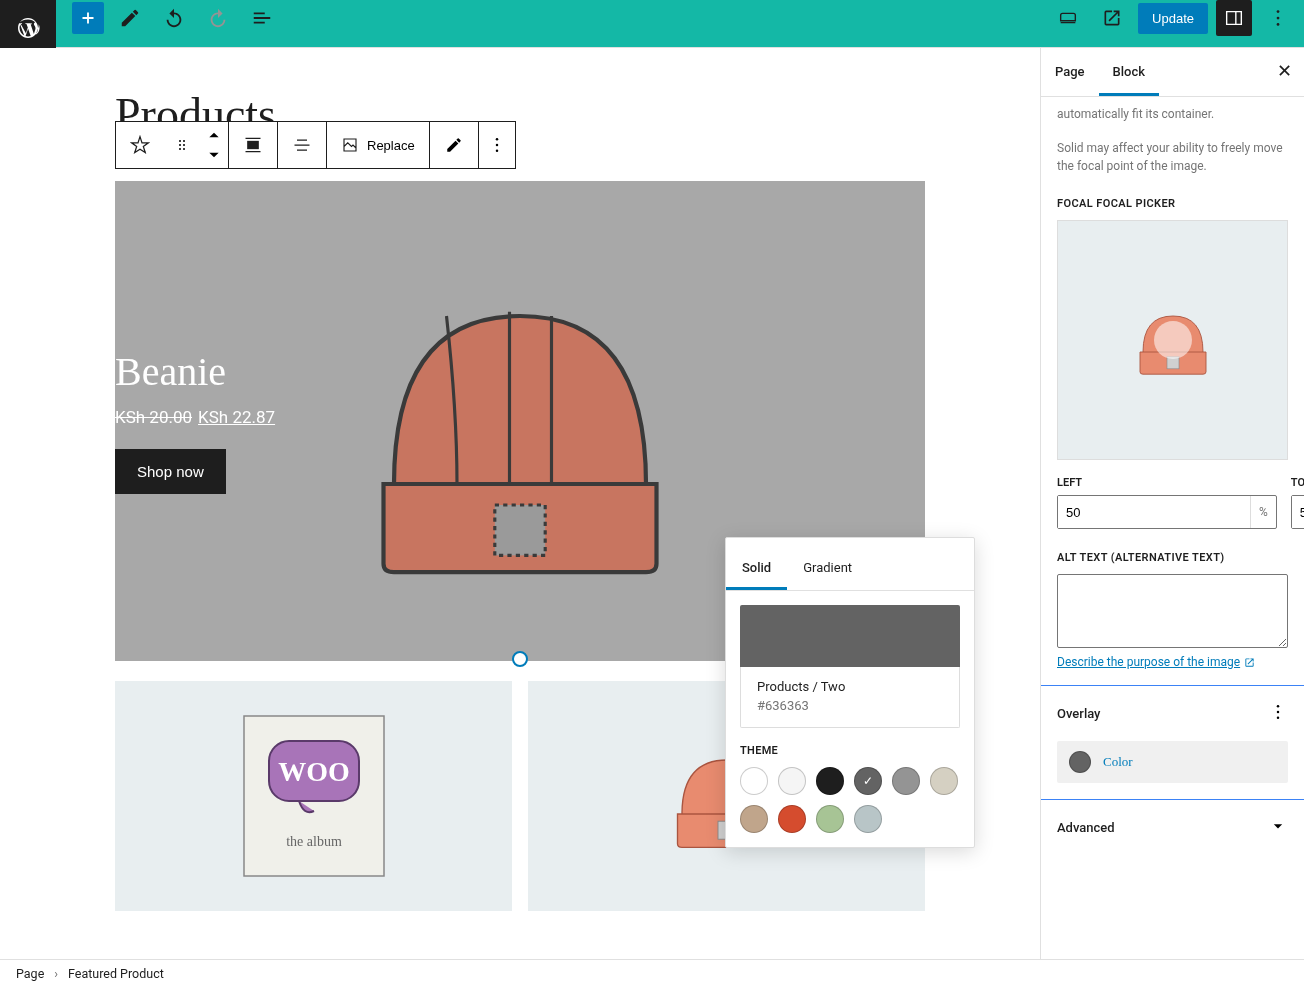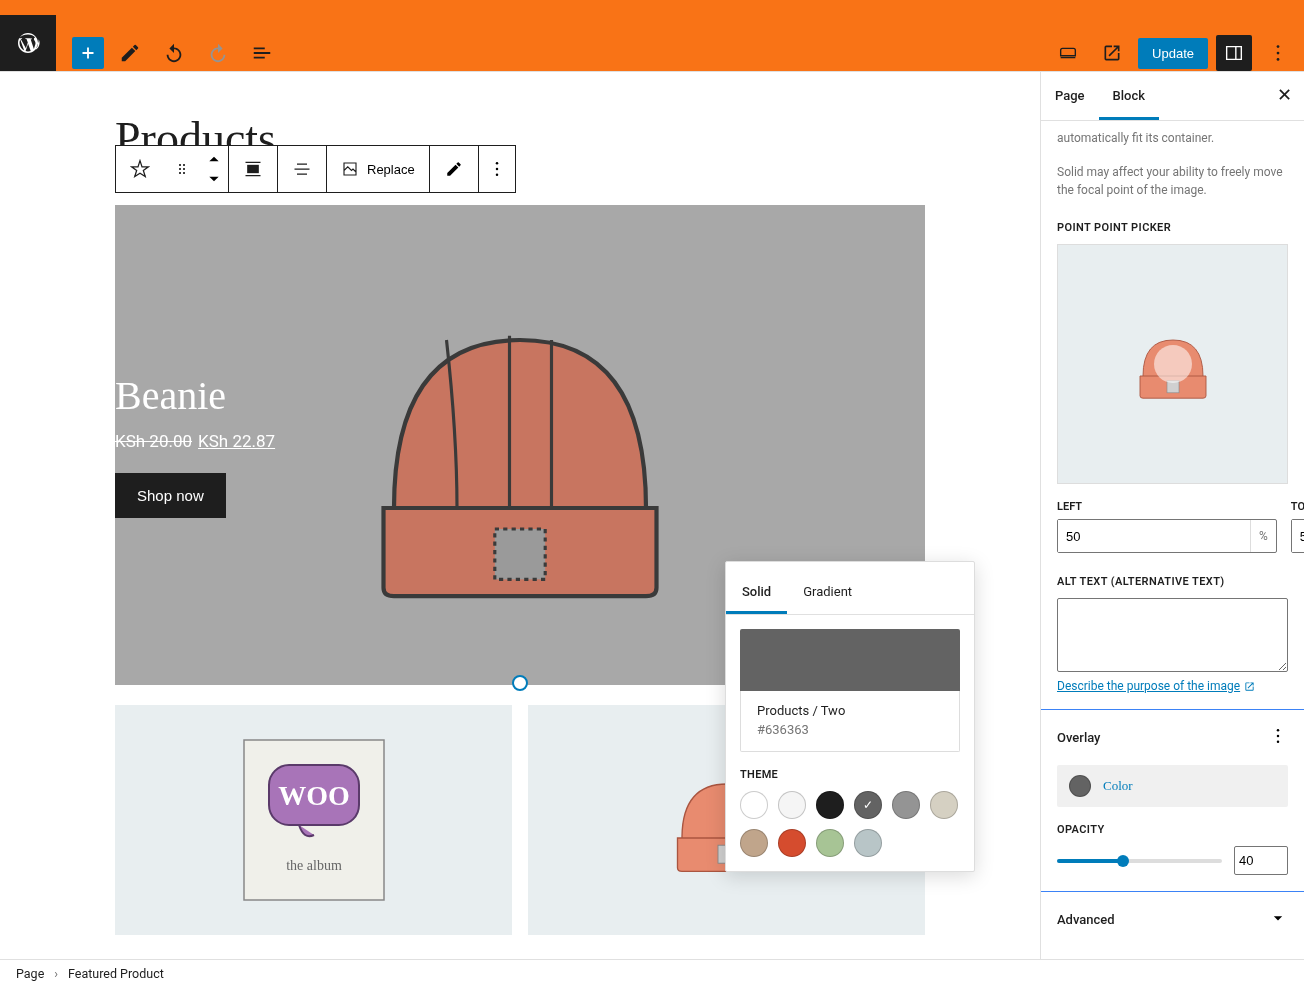--- a/index.html
+++ b/index.html
@@ -1,21 +1,21 @@
 <!DOCTYPE html>
 <html><head>
 <meta charset="utf-8">
 <style>
 * { box-sizing: border-box; margin: 0; padding: 0; }
 body { font-family: -apple-system, BlinkMacSystemFont, "Segoe UI", Roboto, sans-serif; font-size: 13px; color: #1e1e1e; background: #fff; overflow: hidden; }
 
 .app { display: flex; flex-direction: column; height: 100vh; width: 100vw; }
 
 
-.topbar { display: flex; align-items: flex-end; height: 72px; border-bottom: 1px solid #e0e0e0; background: #f97316; }
+.topbar { display: flex; align-items: flex-start; height: 48px; border-bottom: 1px solid #e0e0e0; background: #14b8a6; }
 .wp-logo { width: 56px; height: 56px; background: #1e1e1e; display: flex; align-items: center; justify-content: center; }
 .wp-logo svg { fill: #fff; }
 .topbar-left { display: flex; align-items: center; gap: 8px; padding-left: 16px; }
 .btn-add { width: 32px; height: 32px; background: #007cba; border: none; border-radius: 2px; display: flex; align-items: center; justify-content: center; cursor: pointer; }
 .btn-add svg { fill: #fff; }
 .btn-icon { width: 36px; height: 36px; background: none; border: none; display: flex; align-items: center; justify-content: center; cursor: pointer; border-radius: 2px; }
 .btn-icon svg { fill: #1e1e1e; }
 .btn-icon.disabled svg { fill: #949494; }
 .topbar-right { margin-left: auto; display: flex; align-items: center; gap: 8px; padding-right: 8px; }
 .btn-update { background: #007cba; color: #fff; border: none; padding: 8px 14px; border-radius: 2px; font-size: 13px; cursor: pointer; }
@@ -322,21 +322,21 @@
     <div class="sidebar">
       <div class="sb-tabs">
         <div class="sb-tab">Page</div>
         <div class="sb-tab active">Block</div>
         <div class="sb-close">✕</div>
       </div>
       <div class="sb-body">
         <div class="sb-note">automatically fit its container.</div>
         <div class="sb-note" style="margin-top:16px;">Solid may affect your ability to freely move the focal point of the image.</div>
 
-        <div class="sb-label">POINT POINT PICKER</div>
+        <div class="sb-label">FOCAL FOCAL PICKER</div>
         <div class="focal-picker">
           <svg width="120" height="120" viewBox="0 0 200 200">
             <path d="M50 120 Q50 60 100 60 Q150 60 150 120 L150 150 Q150 155 145 155 L55 155 Q50 155 50 150 Z" fill="#e88b6f" stroke="#aa5540" stroke-width="1.5"></path>
             <path d="M45 120 L155 120 L155 153 Q155 157 150 157 L50 157 Q45 157 45 153 Z" fill="#e88b6f" stroke="#aa5540" stroke-width="1.5"></path>
             <rect x="90" y="128" width="20" height="20" fill="#d0d0d0" stroke="#888" stroke-width="1"></rect>
           </svg>
           <div class="focal-dot"></div>
         </div>
 
         <div class="coord-row">
@@ -374,30 +374,20 @@
               <circle cx="12" cy="12" r="1.5"></circle>
               <circle cx="12" cy="19" r="1.5"></circle>
             </svg>
         </span>
       </div>
       <div class="overlay-color-row">
         <div class="overlay-sw"></div>
         <span class="lbl">Color</span>
       </div>
 
-      <div class="opacity-row">
-        <div class="sb-label" style="margin-top:0;">OPACITY</div>
-        <div class="opacity-controls">
-          <div class="slider">
-            <div class="slider-fill"></div>
-            <div class="slider-thumb"></div>
-          </div>
-          <input class="opacity-input" type="number" value="40" style="">
-        </div>
-      </div>
 
       <div class="sb-panel-hdr">
         <span class="title">Advanced</span>
         <span class="chev">
           <svg width="20" height="20" viewBox="0 0 24 24">
               <path d="M7 10l5 5 5-5z"></path>
             </svg>
         </span>
       </div>
     </div>

